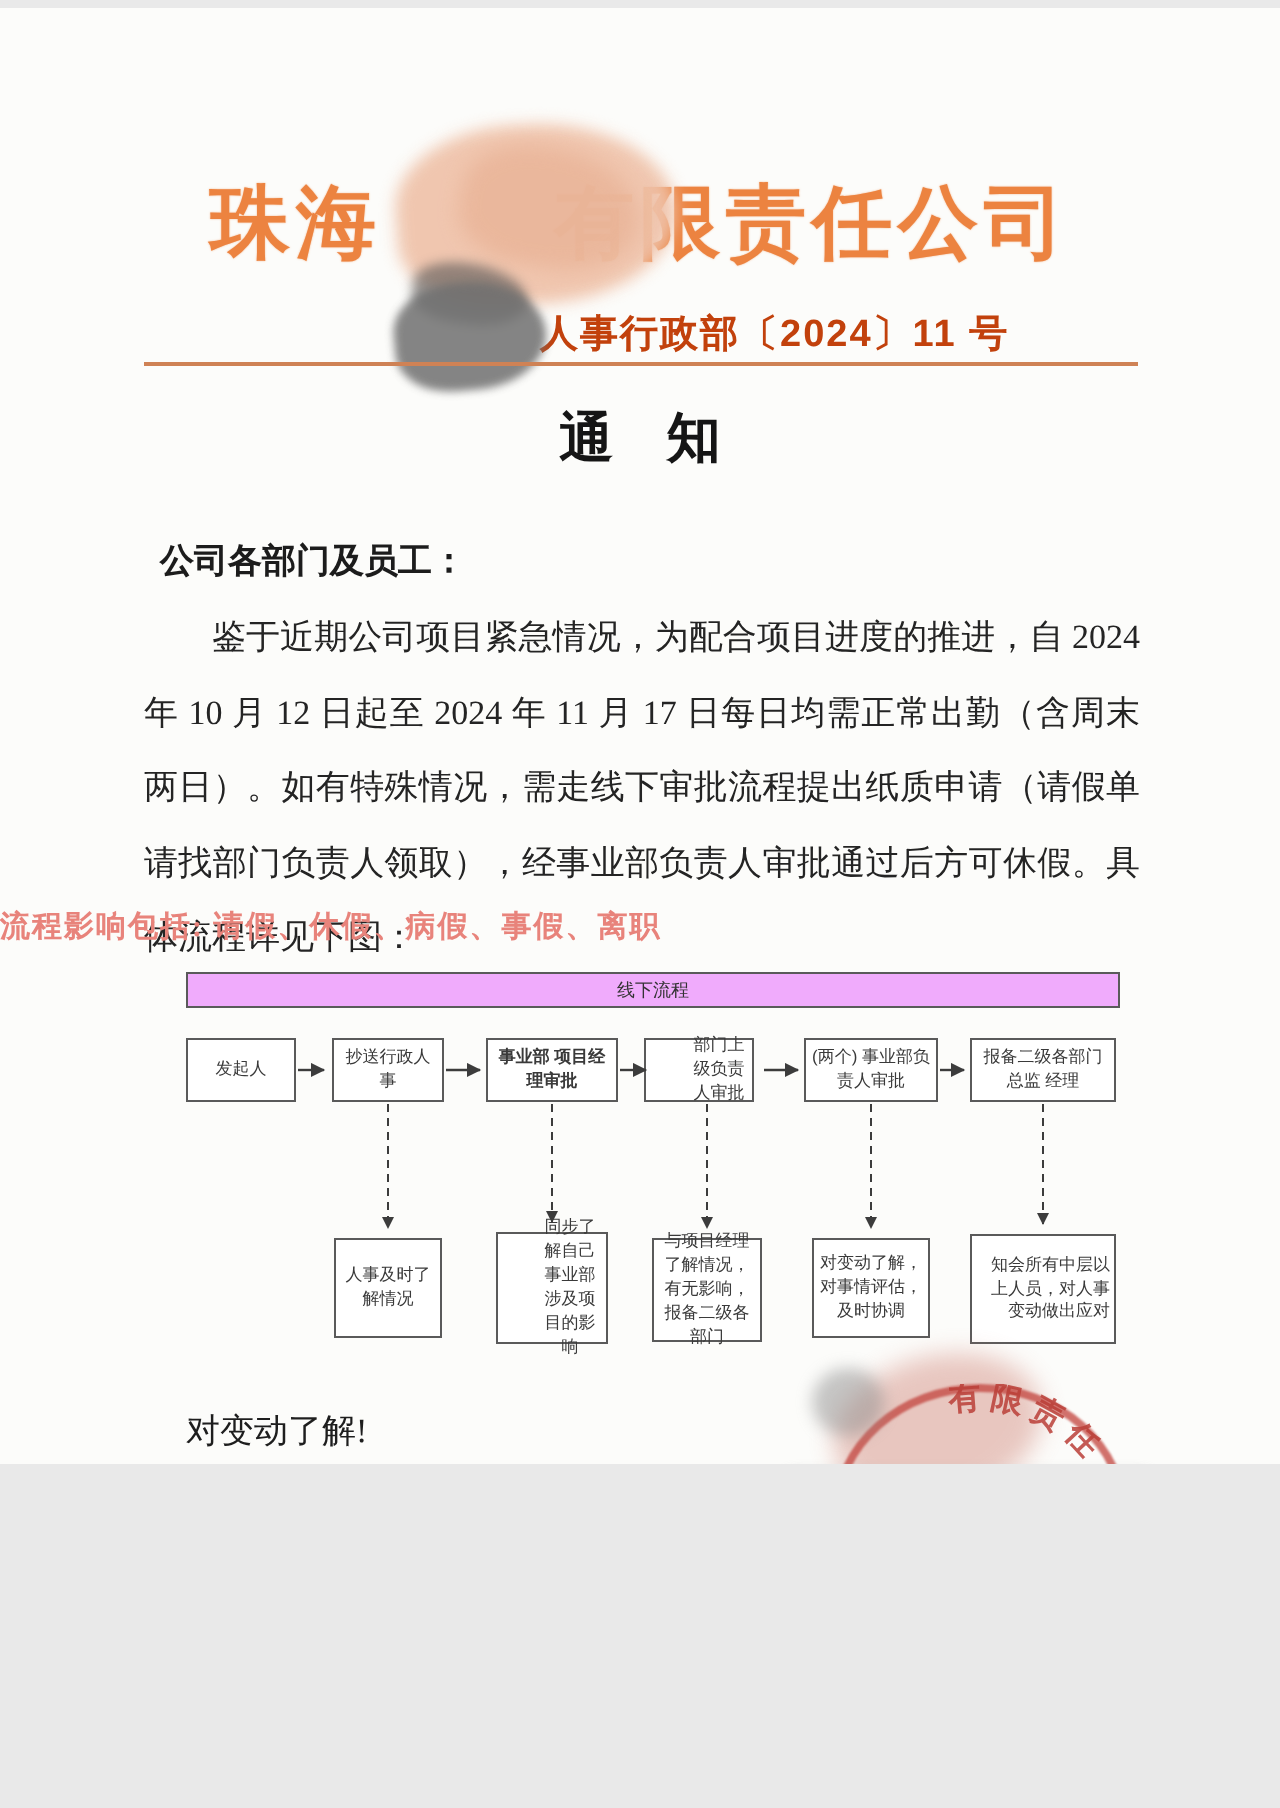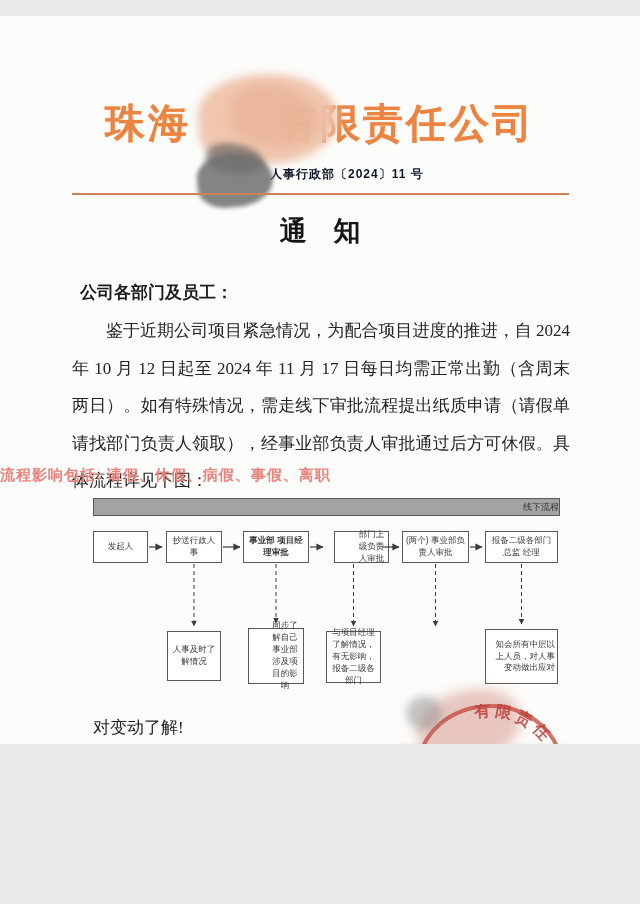--- a/index.html
+++ b/index.html
@@ -1,17 +1,17 @@
 <!DOCTYPE html>
 <html><head>
 <meta charset="utf-8">
 <style>
   html,body{margin:0;padding:0;background:#e9e9e9;}
   .page{
-    position:relative;width:640px;height:728px;margin:16px auto;
+    position:relative;width:640px;height:728px;margin:4px auto;
     background:#fcfcfa;overflow:hidden;
     font-family:"Liberation Serif","DejaVu Serif",serif;color:#222;
   }
   
   .company-title{
     position:absolute;top:80px;left:0;width:100%;
     display:flex;justify-content:center;align-items:center;
     font-family:"Liberation Sans","DejaVu Sans",sans-serif;
     font-weight:bold;font-size:40px;color:#ec8340;letter-spacing:3px;
     text-shadow:0 0 1px rgba(236,131,64,.6);
@@ -30,21 +30,21 @@
     left:197px;top:137px;width:76px;height:54px;
     background:#707070;opacity:.85;filter:blur(2px);transform:rotate(-5deg);
   }
   .smudge-dark2{
     left:206px;top:128px;width:58px;height:30px;
     background:#555;opacity:.6;filter:blur(3px);transform:rotate(8deg);
   }
   .doc-number{
     position:absolute;top:150px;left:270px;
     font-family:"Liberation Sans","DejaVu Sans",sans-serif;
-    font-weight:bold;font-size:12px;color:#0f172a;letter-spacing:1px;
+    font-weight:bold;font-size:19px;color:#c2410c;letter-spacing:1px;
   }
   .rule{
     position:absolute;top:177px;left:72px;width:497px;height:2px;
     background:#cf8255;
   }
   
   .notice-title{
     position:absolute;top:197px;left:0;width:100%;text-align:center;
     font-size:27px;font-weight:bold;color:#151515;letter-spacing:10px;text-indent:10px;
   }
@@ -61,33 +61,33 @@
     position:absolute;top:450px;left:0;width:100%;
     font-size:15px;font-weight:bold;color:#e8837b;letter-spacing:1px;
   }
   
   .flowchart{
     position:absolute;left:93px;top:482px;width:467px;height:192px;
     font-family:"Liberation Sans","DejaVu Sans",sans-serif;color:#333;
   }
   .fc-header{
     position:absolute;left:0;top:0;width:465px;height:16px;
-    border:1px solid #5a5a5a;background:#a3a3a3;
-    font-size:9px;line-height:16px;text-align:right;
+    border:1px solid #5a5a5a;background:#f0abfc;
+    font-size:9px;line-height:16px;text-align:center;
   }
   .fbox{
     position:absolute;border:1px solid #5a5a5a;background:#fff;
     display:flex;align-items:center;justify-content:center;
     text-align:center;font-size:8.5px;line-height:1.4;
     padding:1px 2px;box-sizing:border-box;color:#3a3a3a;
   }
   .t1{left:0;   top:33px;width:55px;height:32px;}
   .t2{left:73px; top:33px;width:56px;height:32px;}
   .t3{left:150px;top:33px;width:66px;height:32px;font-weight:bold;}
-  .t4{left:241px;top:33px;width:55px;height:32px;padding-left:22px;}
+  .t4{left:229px;top:33px;width:55px;height:32px;padding-left:22px;}
   .t5{left:309px;top:33px;width:67px;height:32px;}
   .t6{left:392px;top:33px;width:73px;height:32px;}
   .b1{left:74px; top:133px;width:54px;height:50px;}
   .b2{left:155px;top:130px;width:56px;height:56px;padding-left:20px;}
   .b3{left:233px;top:133px;width:55px;height:52px;}
   .b4{left:313px;top:133px;width:59px;height:50px;}
   .b5{left:392px;top:131px;width:73px;height:55px;text-align:right;}
   .flow-svg{position:absolute;left:0;top:0;}
   
   .closing{
@@ -161,20 +161,21 @@
     <div class="fbox t1">发起人</div>
     <div class="fbox t2">抄送行政人事</div>
     <div class="fbox t3">事业部 项目经理审批</div>
     <div class="fbox t4">部门上级负责人审批</div>
     <div class="fbox t5">(两个) 事业部负责人审批</div>
     <div class="fbox b1">人事及时了解情况</div>
 
     <div class="fbox t6">报备二级各部门 总监 经理</div>
     <div class="fbox b2">同步了解自己事业部涉及项目的影响</div>
     <div class="fbox b3">与项目经理了解情况，有无影响，报备二级各部门</div>
+    <div class="fbox b4">对变动了解，对事情评估，及时协调</div>
     <div class="fbox b5">知会所有中层以上人员，对人事变动做出应对</div>
 
     <svg class="flow-svg" width="467" height="192">
       <defs>
         <marker id="ah" markerWidth="7" markerHeight="7" refX="5.5" refY="3" orient="auto">
           <path d="M0,0 L6,3 L0,6 z" fill="#3c3c3c"></path>
         </marker>
       </defs>
       <line x1="56" y1="49" x2="69" y2="49" stroke="#3c3c3c" stroke-width="1.2" marker-end="url(#ah)"></line>
       <line x1="130" y1="49" x2="147" y2="49" stroke="#3c3c3c" stroke-width="1.2" marker-end="url(#ah)"></line>

